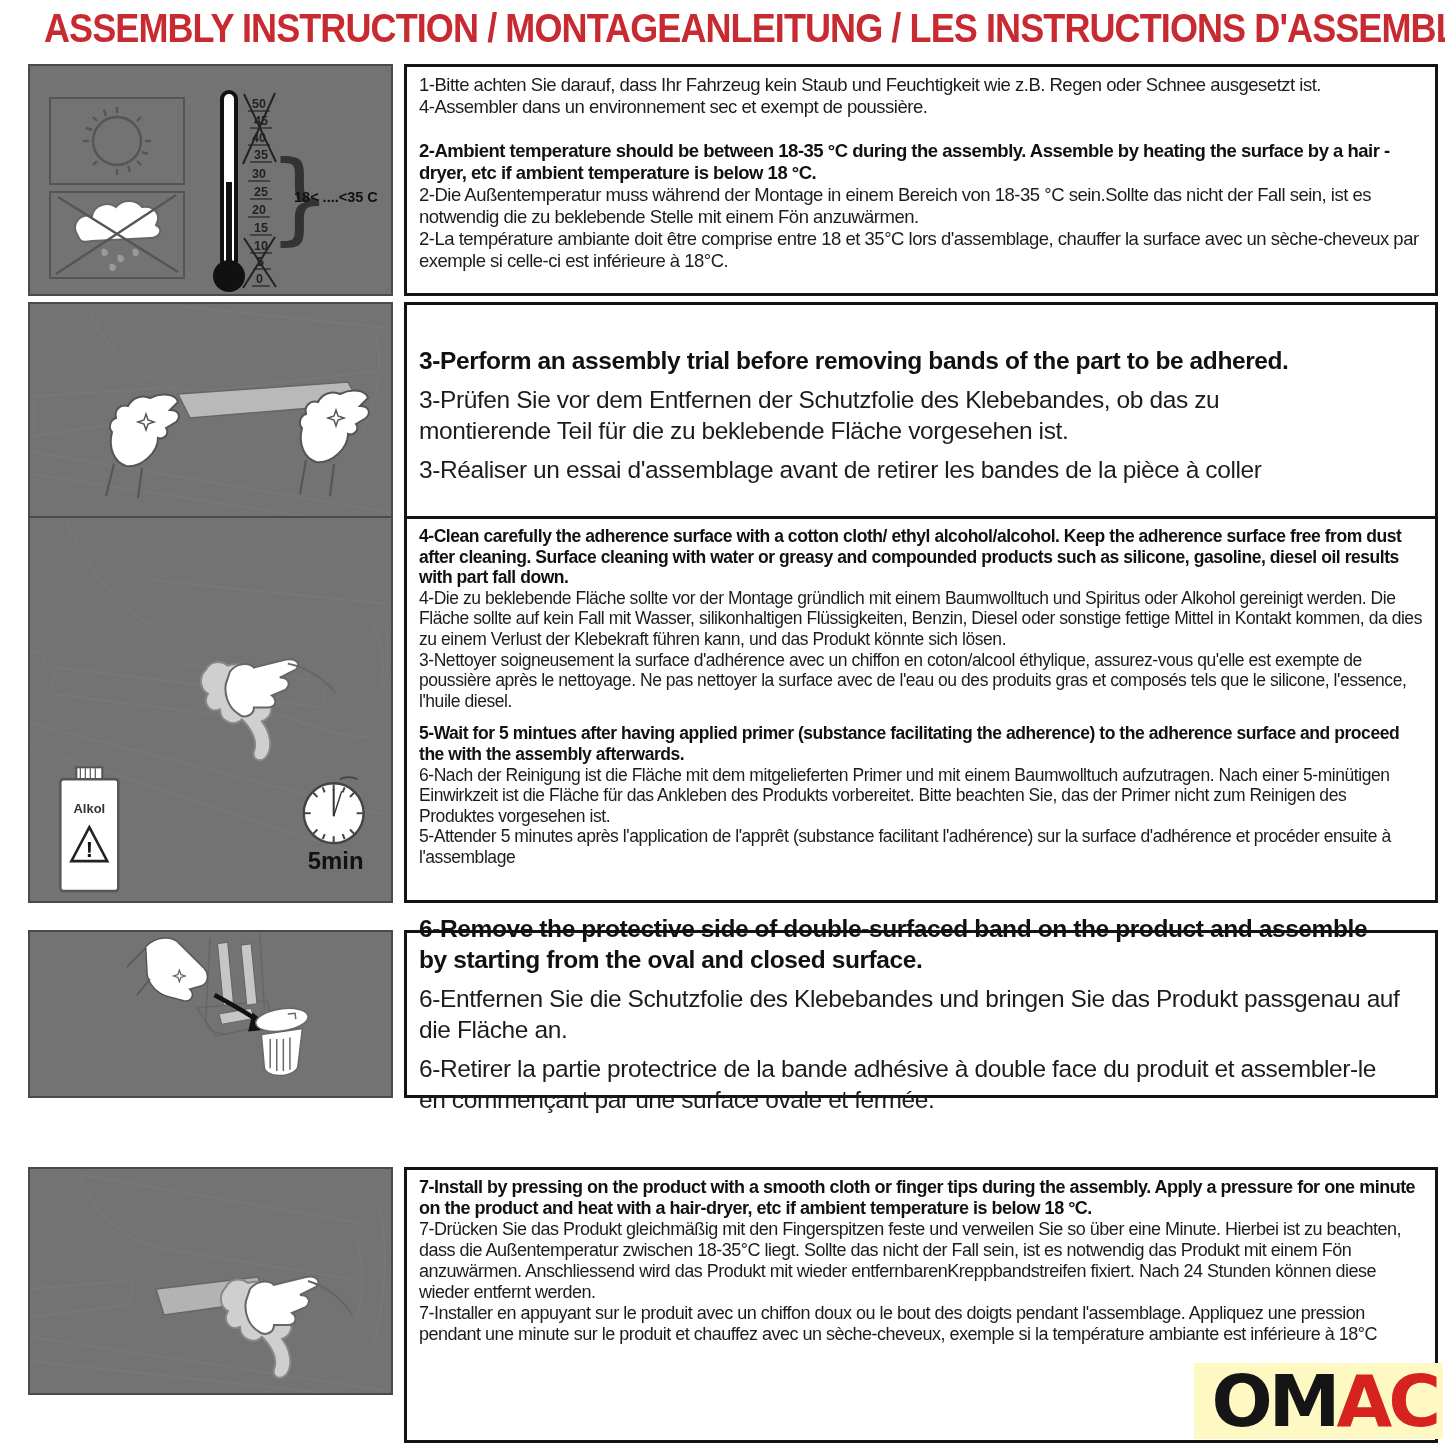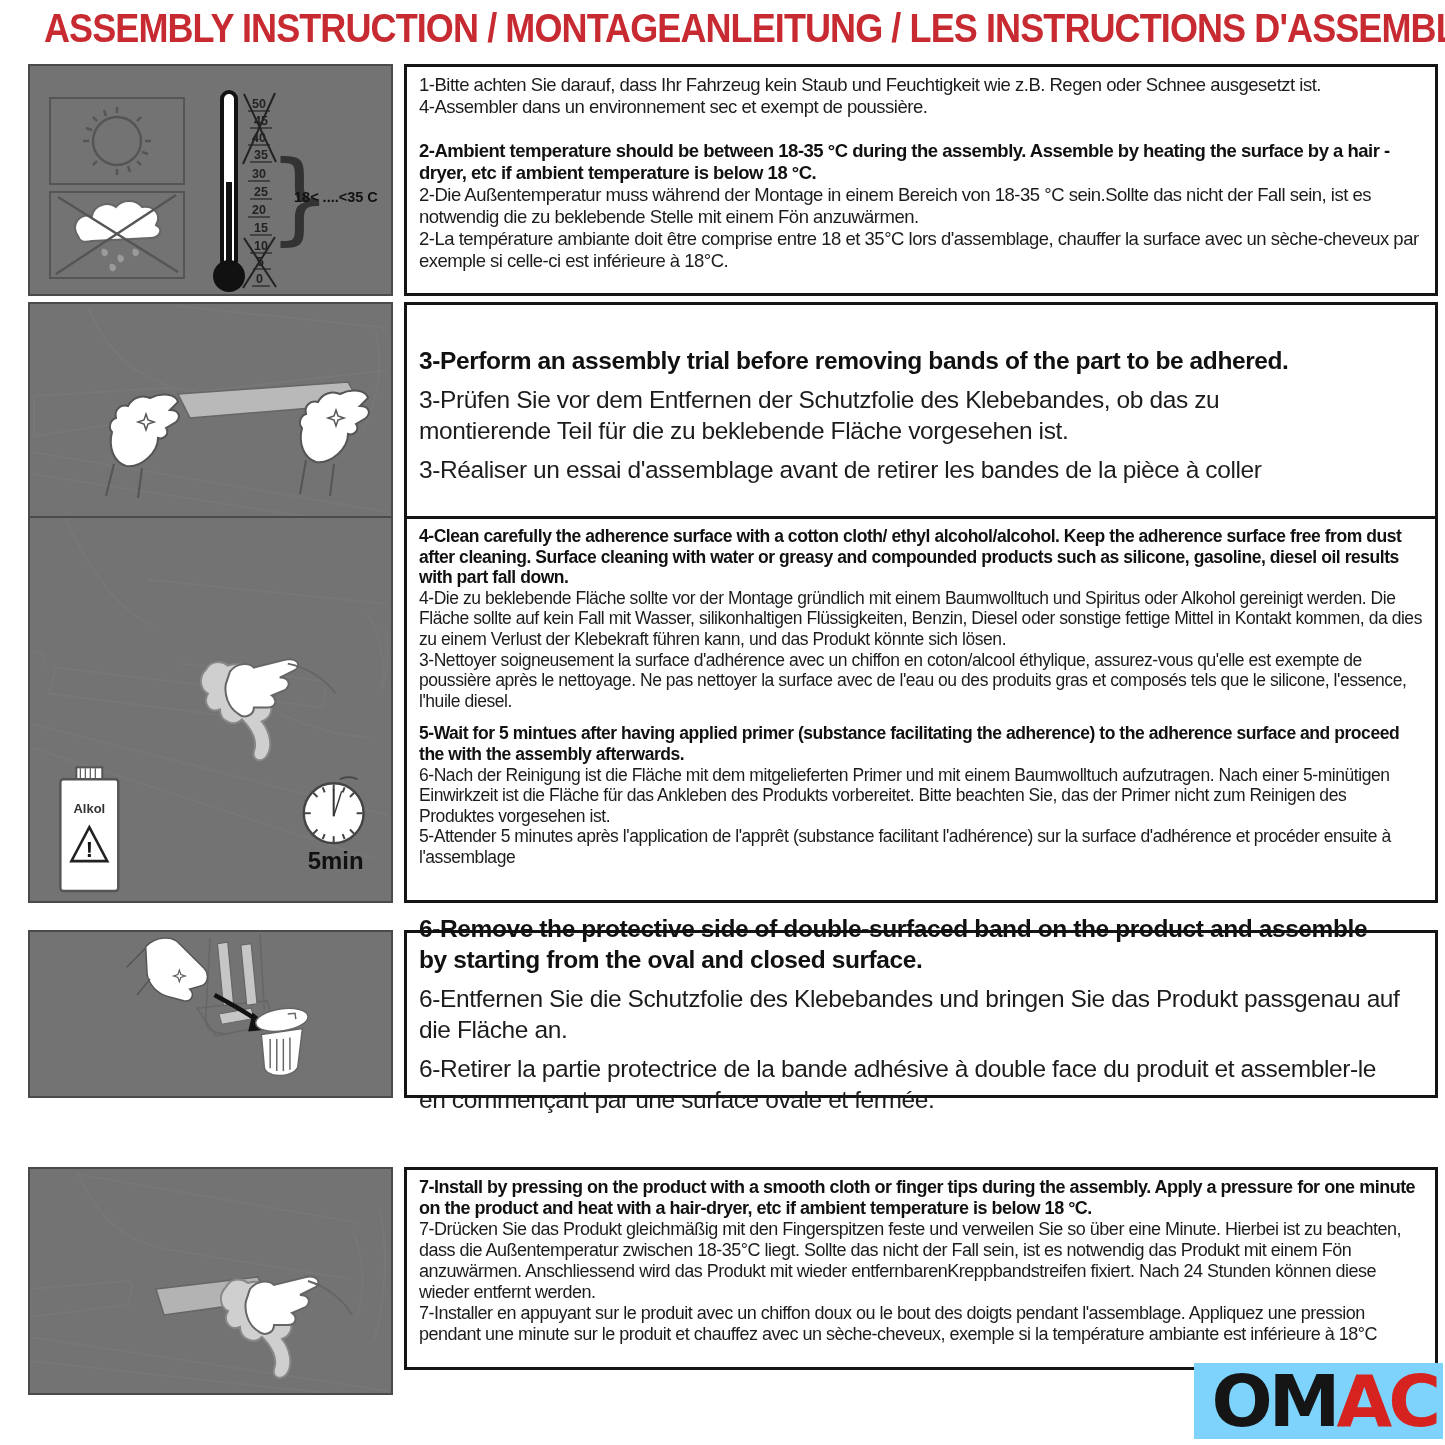--- a/index.html
+++ b/index.html
@@ -20,23 +20,23 @@
   .size-xs{font-size:17.5px;line-height:20.6px;letter-spacing:-0.45px;}
   .size-m{font-size:18px;line-height:21px;letter-spacing:-0.5px;}
   .size-l{font-size:24.5px;line-height:31px;letter-spacing:-0.4px;}
   .vcenter{display:flex;flex-direction:column;justify-content:center;gap:8px;}
   
   .r1{top:64px;height:232px;}
   .r2{top:302px;height:226px;}
   .r3{top:516px;height:387px;}
   .r4{top:930px;height:168px;}
   .r5f{top:1167px;height:228px;}
-  .r5t{top:1167px;height:203px;}
+  .r5t{top:1167px;height:276px;}
   .fig svg{display:block;width:100%;height:100%;}
-  .logo{position:absolute;right:2px;bottom:6px;background:#7dd3fc;padding:0 6px 0 18px;
+  .logo{position:absolute;right:2px;bottom:6px;background:#fef9c3;padding:0 6px 0 18px;
         font-family:"DejaVu Sans",sans-serif;font-weight:bold;font-size:72px;line-height:76px;
         letter-spacing:-4px;z-index:5;}
   .logo .lg-black{color:#151515;}
   .logo .lg-red{color:#d6231f;}
 </style>
 </head>
 <body>
 
 <div id="page">
 

